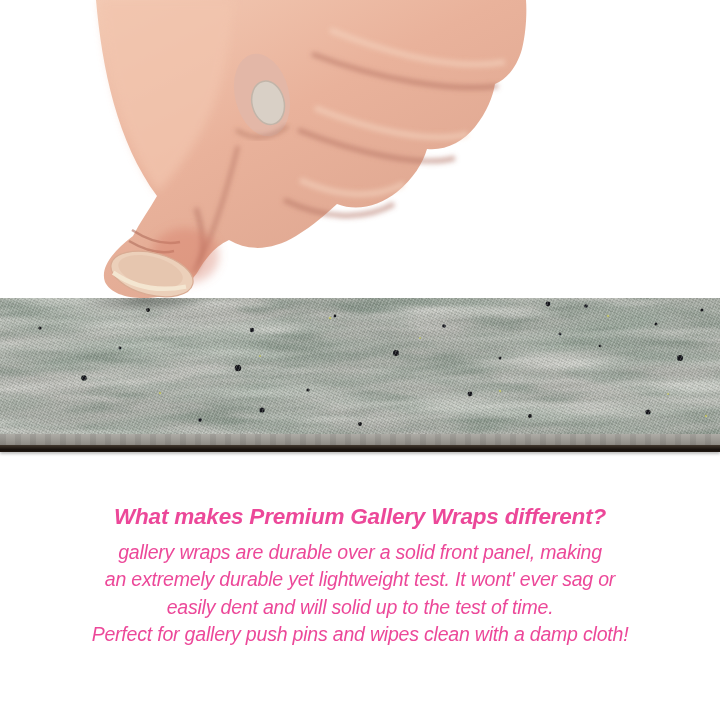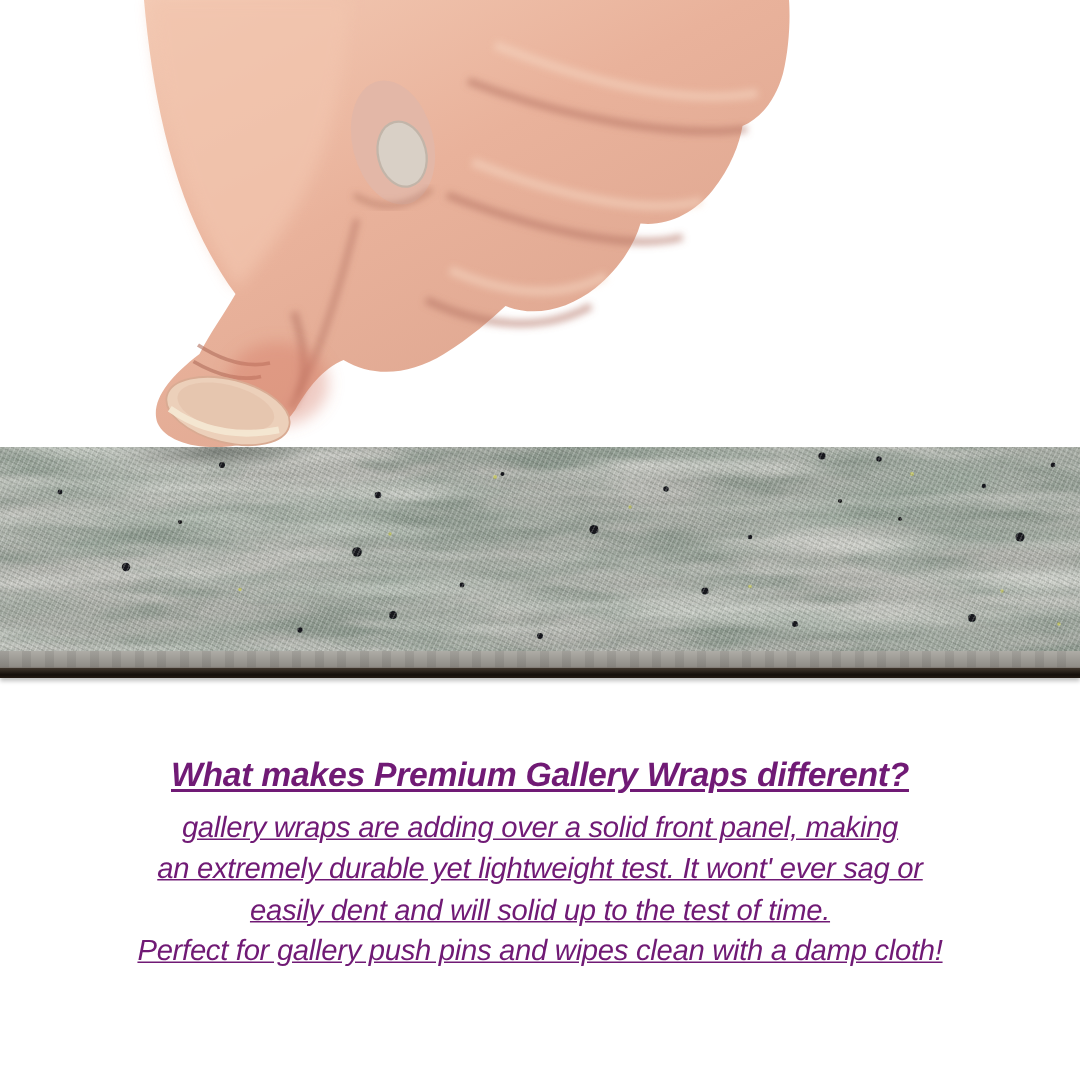--- a/index.html
+++ b/index.html
@@ -36,21 +36,21 @@
     background:repeating-linear-gradient(90deg, rgba(0,0,0,.07) 0 6px, transparent 6px 15px);
   }
   .strip-edge{
     position:relative;width:720px;height:7px;
     background:linear-gradient(#42382e,#150f0b 70%,#241b14);
     box-shadow:0 2px 3px rgba(0,0,0,0.25);
   }
   
   .copy{
     position:absolute;left:0;top:502px;width:720px;
-    text-align:center;font-style:italic;color:#701a75;text-decoration:underline;
+    text-align:center;font-style:italic;color:#ec4899;
   }
   .copy-heading{
     font-size:22.5px;font-weight:700;letter-spacing:-0.2px;line-height:30px;margin-bottom:7px;
   }
   .copy-line{
     font-size:19.5px;font-weight:400;letter-spacing:-0.2px;line-height:27.4px;
   }
 </style>
 </head>
 <body>
@@ -199,19 +199,19 @@
       </svg>
       <div class="weave"></div>
       <div class="thumb-contact-shadow"></div>
     </div>
     <div class="strip-bevel"></div>
     <div class="strip-edge"></div>
   </div>
 
   <div class="copy">
     <div class="copy-heading">What makes Premium Gallery Wraps different?</div>
-    <div class="copy-line">gallery wraps are adding over a solid front panel, making</div>
+    <div class="copy-line">gallery wraps are durable over a solid front panel, making</div>
     <div class="copy-line">an extremely durable yet lightweight test. It wont' ever sag or</div>
     <div class="copy-line">easily dent and will solid up to the test of time.</div>
     <div class="copy-line">Perfect for gallery push pins and wipes clean with a damp cloth!</div>
   </div>
 
 </div>
 
 </body></html>

